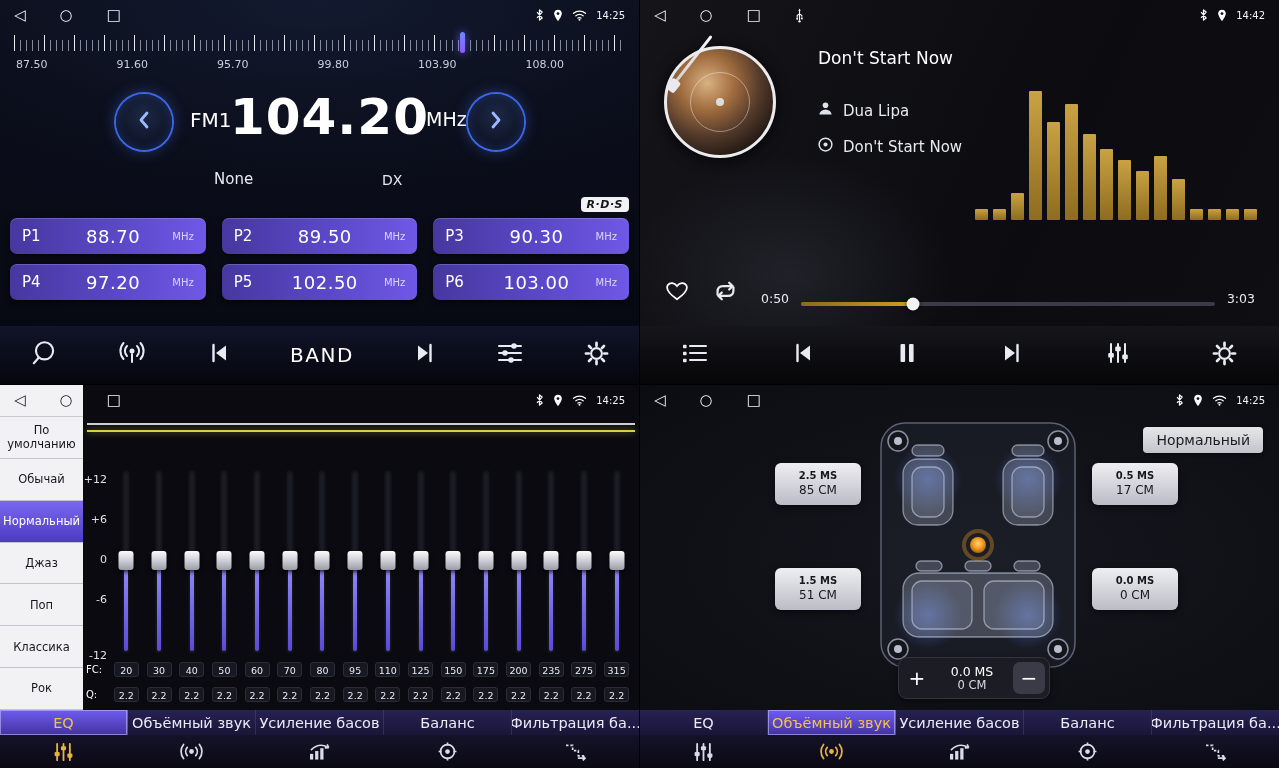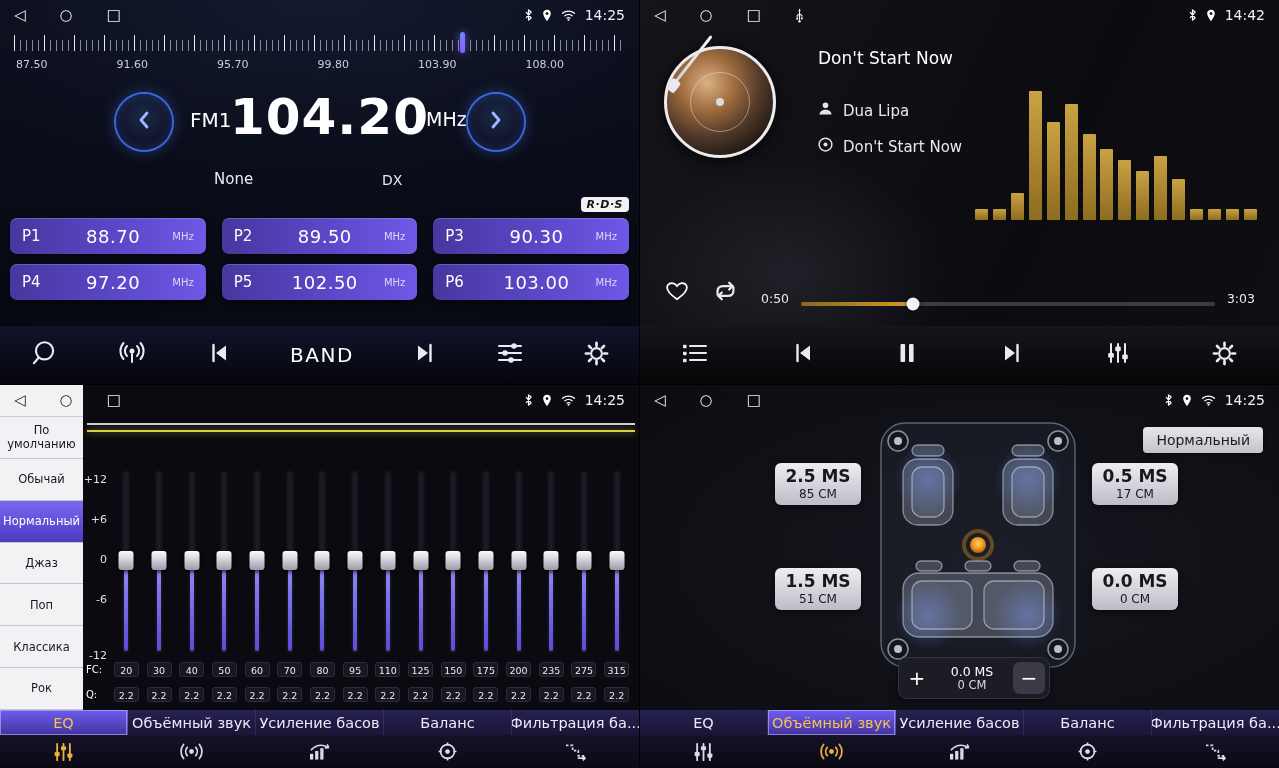--- a/index.html
+++ b/index.html
@@ -9,21 +9,21 @@
   .q-radio{background:radial-gradient(140% 90% at 50% 0%,#131a30 0%,#0b0e1b 45%,#070912 100%);}
   .q-player{background:linear-gradient(115deg,#141419 0%,#0b0b10 60%,#0e0e13 100%);border-left:1px solid #000;}
   .q-player::before{content:"";position:absolute;left:-80px;bottom:-60px;width:460px;height:340px;background:radial-gradient(closest-side,rgba(150,158,178,.13),transparent 70%);}
   .q-eq{background:#0a0a10;border-top:1px solid #000;}
   .q-field{background:radial-gradient(120% 100% at 55% 45%,#16161e 0%,#0a0a10 75%);border-top:1px solid #000;border-left:1px solid #000;}
 
   .statusbar{position:relative;z-index:6;height:30px;display:flex;align-items:center;padding:0 14px;gap:34px;color:#f2f3f7;}
   .nav-glyph{font-size:15px;line-height:1;color:#f2f3f7;cursor:pointer;}
   .nav-glyph.on-light{color:#17171d;}
   .status-right{margin-left:auto;display:flex;align-items:center;gap:9px;}
-  .status-time{font-size:14px;}
+  .status-time{font-size:10px;}
   .st-icon{display:flex;align-items:center;}
 
   
   .freq-scale{position:relative;height:46px;margin:2px 14px 0;}
   .ticks-fine{position:absolute;top:8px;left:0;right:0;height:11px;background:repeating-linear-gradient(90deg,rgba(195,203,222,.65) 0 1px,transparent 1px 6px);}
   .ticks-major{position:absolute;top:3px;left:0;right:0;height:16px;background:repeating-linear-gradient(90deg,rgba(240,243,250,.95) 0 1px,transparent 1px 30px);}
   .freq-pointer{position:absolute;top:0;width:5px;height:21px;border-radius:3px;background:linear-gradient(180deg,#6f87ff,#8d5cff);box-shadow:0 0 9px rgba(125,110,255,.8);}
   .scale-labels{position:absolute;top:26px;left:2px;width:548px;display:flex;justify-content:space-between;font-size:11px;color:#c9cfdf;}
   .radio-main{position:relative;height:120px;margin-top:6px;}
   .seek-btn{position:absolute;top:10px;width:56px;height:56px;border-radius:50%;background:radial-gradient(circle at 50% 38%,#1d2846 0%,#0d1222 75%);box-shadow:0 0 0 2px rgba(62,108,235,.95),0 0 16px rgba(80,120,255,.45),inset 0 0 10px rgba(60,100,220,.35);display:flex;align-items:center;justify-content:center;cursor:pointer;}
@@ -100,21 +100,21 @@
   .tab-icon.selected{color:#e8b23c;}
 
   
   .mode-menu{position:absolute;left:0;top:30px;width:84px;bottom:58px;display:flex;flex-direction:column;border-right:1px solid #23232e;z-index:2;}
   .mode-item{flex:1;display:flex;align-items:center;justify-content:center;text-align:center;padding:2px 3px;border-bottom:1px solid #26262f;font-size:10.5px;font-weight:bold;color:#f1f1f6;line-height:1.3;cursor:pointer;}
   .mode-item.selected{background:#3e3e4b;}
   .preset-pill{position:absolute;right:16px;top:42px;background:linear-gradient(180deg,#e6e6ea,#c3c3cb);color:#1b1b22;font-size:14px;padding:5px 13px;border-radius:4px;box-shadow:0 1px 4px rgba(0,0,0,.6);cursor:pointer;z-index:2;}
   .car-viz{position:absolute;left:236px;top:34px;width:204px;height:252px;}
   .delay-layer{position:absolute;inset:0;}
   .delay-box{position:absolute;width:86px;height:42px;border-radius:6px;background:linear-gradient(180deg,#eeeef2 0%,#bcbcc6 100%);box-shadow:0 2px 6px rgba(0,0,0,.55);color:#17171e;display:flex;flex-direction:column;align-items:center;justify-content:center;line-height:1.25;cursor:pointer;}
-  .delay-ms{font-size:17px;font-weight:bold;}
+  .delay-ms{font-size:10px;font-weight:bold;}
   .delay-cm{font-size:12px;}
   .delay-front-left{left:135px;top:78px;}
   .delay-front-right{left:452px;top:78px;}
   .delay-rear-left{left:135px;top:183px;}
   .delay-rear-right{left:452px;top:183px;}
   .stepper{position:absolute;left:258px;top:272px;width:152px;height:42px;border-radius:9px;background:#1c1c25;border:1px solid #34343f;display:flex;align-items:center;color:#fff;box-shadow:0 2px 6px rgba(0,0,0,.5);}
   .step-btn{width:36px;text-align:center;font-size:20px;cursor:pointer;}
   .step-value{flex:1;text-align:center;line-height:1.2;}
   .step-ms{font-size:12.5px;display:block;}
   .step-cm{font-size:11.5px;display:block;color:#dcdce4;}

